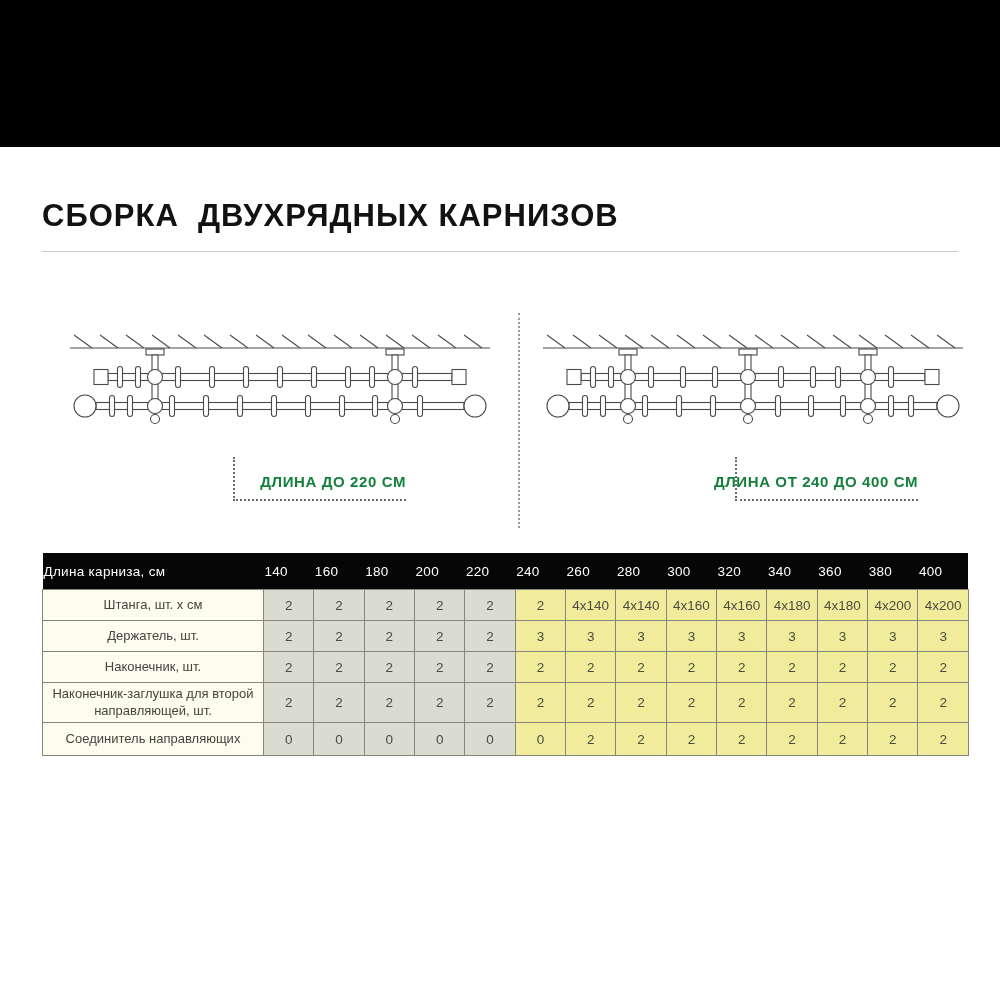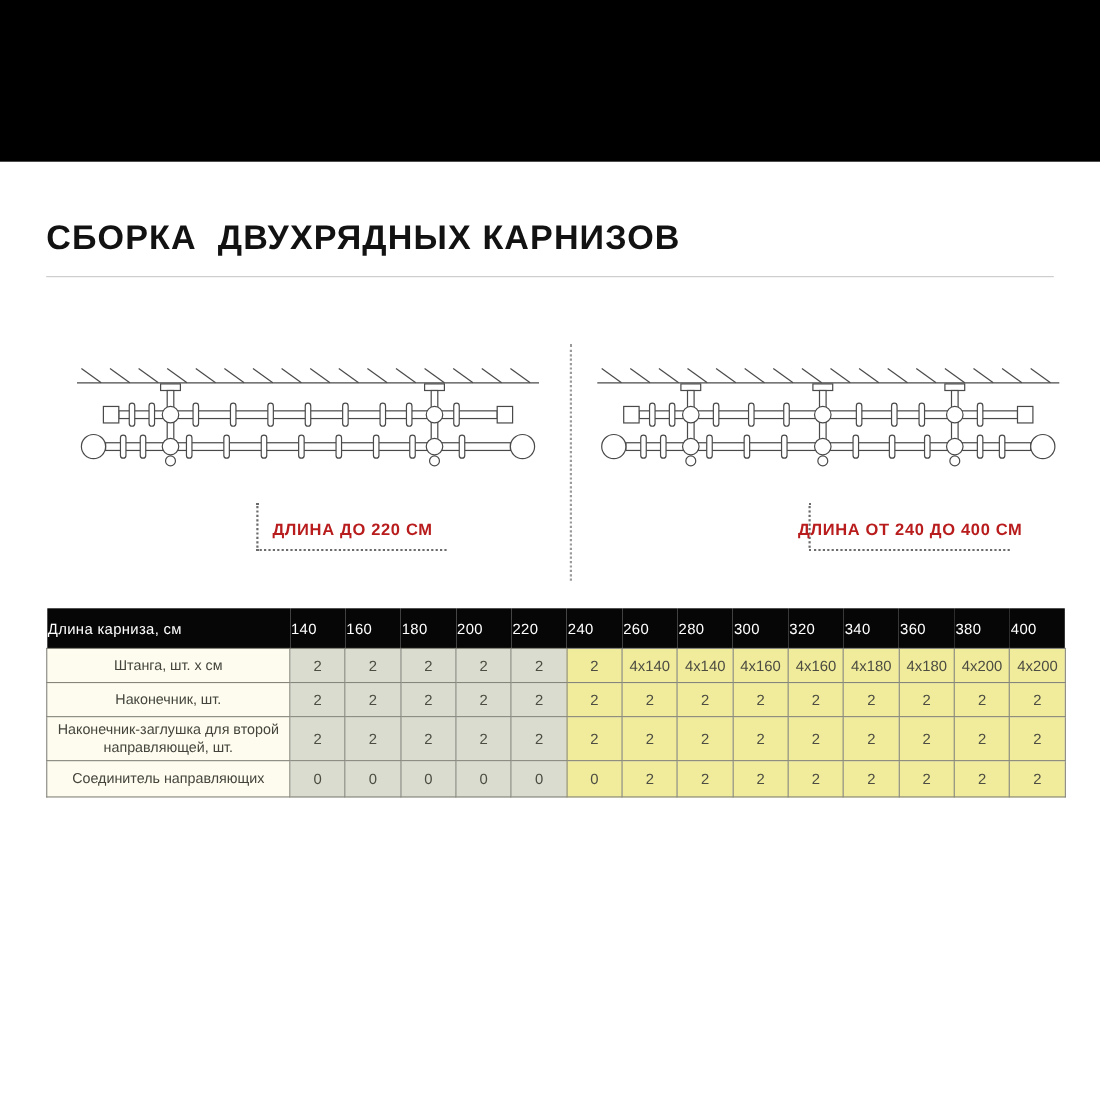--- a/index.html
+++ b/index.html
@@ -18,23 +18,23 @@
   .diagram{position:absolute;width:440px;height:118px;}
   .diagram.left{left:60px;top:316px;}
   .diagram.right{left:533px;top:316px;}
   .center-dotted{
     position:absolute;left:518px;top:313px;height:215px;width:0;
     border-left:2px dotted #9a9a9a;
   }
   .len-label{
     position:absolute;height:44px;
     border-left:2px dotted #6b6b6b;border-bottom:2px dotted #6b6b6b;
-    display:flex;align-items:flex-end;justify-content:center;
+    display:flex;align-items:flex-end;justify-content:flex-end;
     padding-bottom:9px;box-sizing:border-box;
-    font-size:15px;font-weight:700;letter-spacing:.6px;color:#b91c1c;white-space:nowrap;
+    font-size:15px;font-weight:700;letter-spacing:.6px;color:#15803d;white-space:nowrap;
   }
   .len-label.one{left:233px;top:457px;width:173px;}
   .len-label.two{left:735px;top:457px;width:183px;}
   table.main{
     position:absolute;left:42px;top:553px;width:926px;
     border-collapse:collapse;table-layout:fixed;
     font-size:13.5px;color:#4c4c42;
   }
   table.main th{
     background:#060606;color:#ffffff;font-weight:400;font-size:13.5px;
@@ -232,20 +232,37 @@
           <td class="g2">4x140</td>
           <td class="g2">4x140</td>
           <td class="g2">4x160</td>
           <td class="g2">4x160</td>
           <td class="g2">4x180</td>
           <td class="g2">4x180</td>
           <td class="g2">4x200</td>
           <td class="g2">4x200</td>
         </tr>
         <tr style="height: 31px;">
+          <td class="lbl">Держатель, шт.</td>
+          <td class="g1">2</td>
+          <td class="g1">2</td>
+          <td class="g1">2</td>
+          <td class="g1">2</td>
+          <td class="g1">2</td>
+          <td class="g2">3</td>
+          <td class="g2">3</td>
+          <td class="g2">3</td>
+          <td class="g2">3</td>
+          <td class="g2">3</td>
+          <td class="g2">3</td>
+          <td class="g2">3</td>
+          <td class="g2">3</td>
+          <td class="g2">3</td>
+        </tr>
+        <tr style="height: 31px;">
           <td class="lbl">Наконечник, шт.</td>
           <td class="g1">2</td>
           <td class="g1">2</td>
           <td class="g1">2</td>
           <td class="g1">2</td>
           <td class="g1">2</td>
           <td class="g2">2</td>
           <td class="g2">2</td>
           <td class="g2">2</td>
           <td class="g2">2</td>

